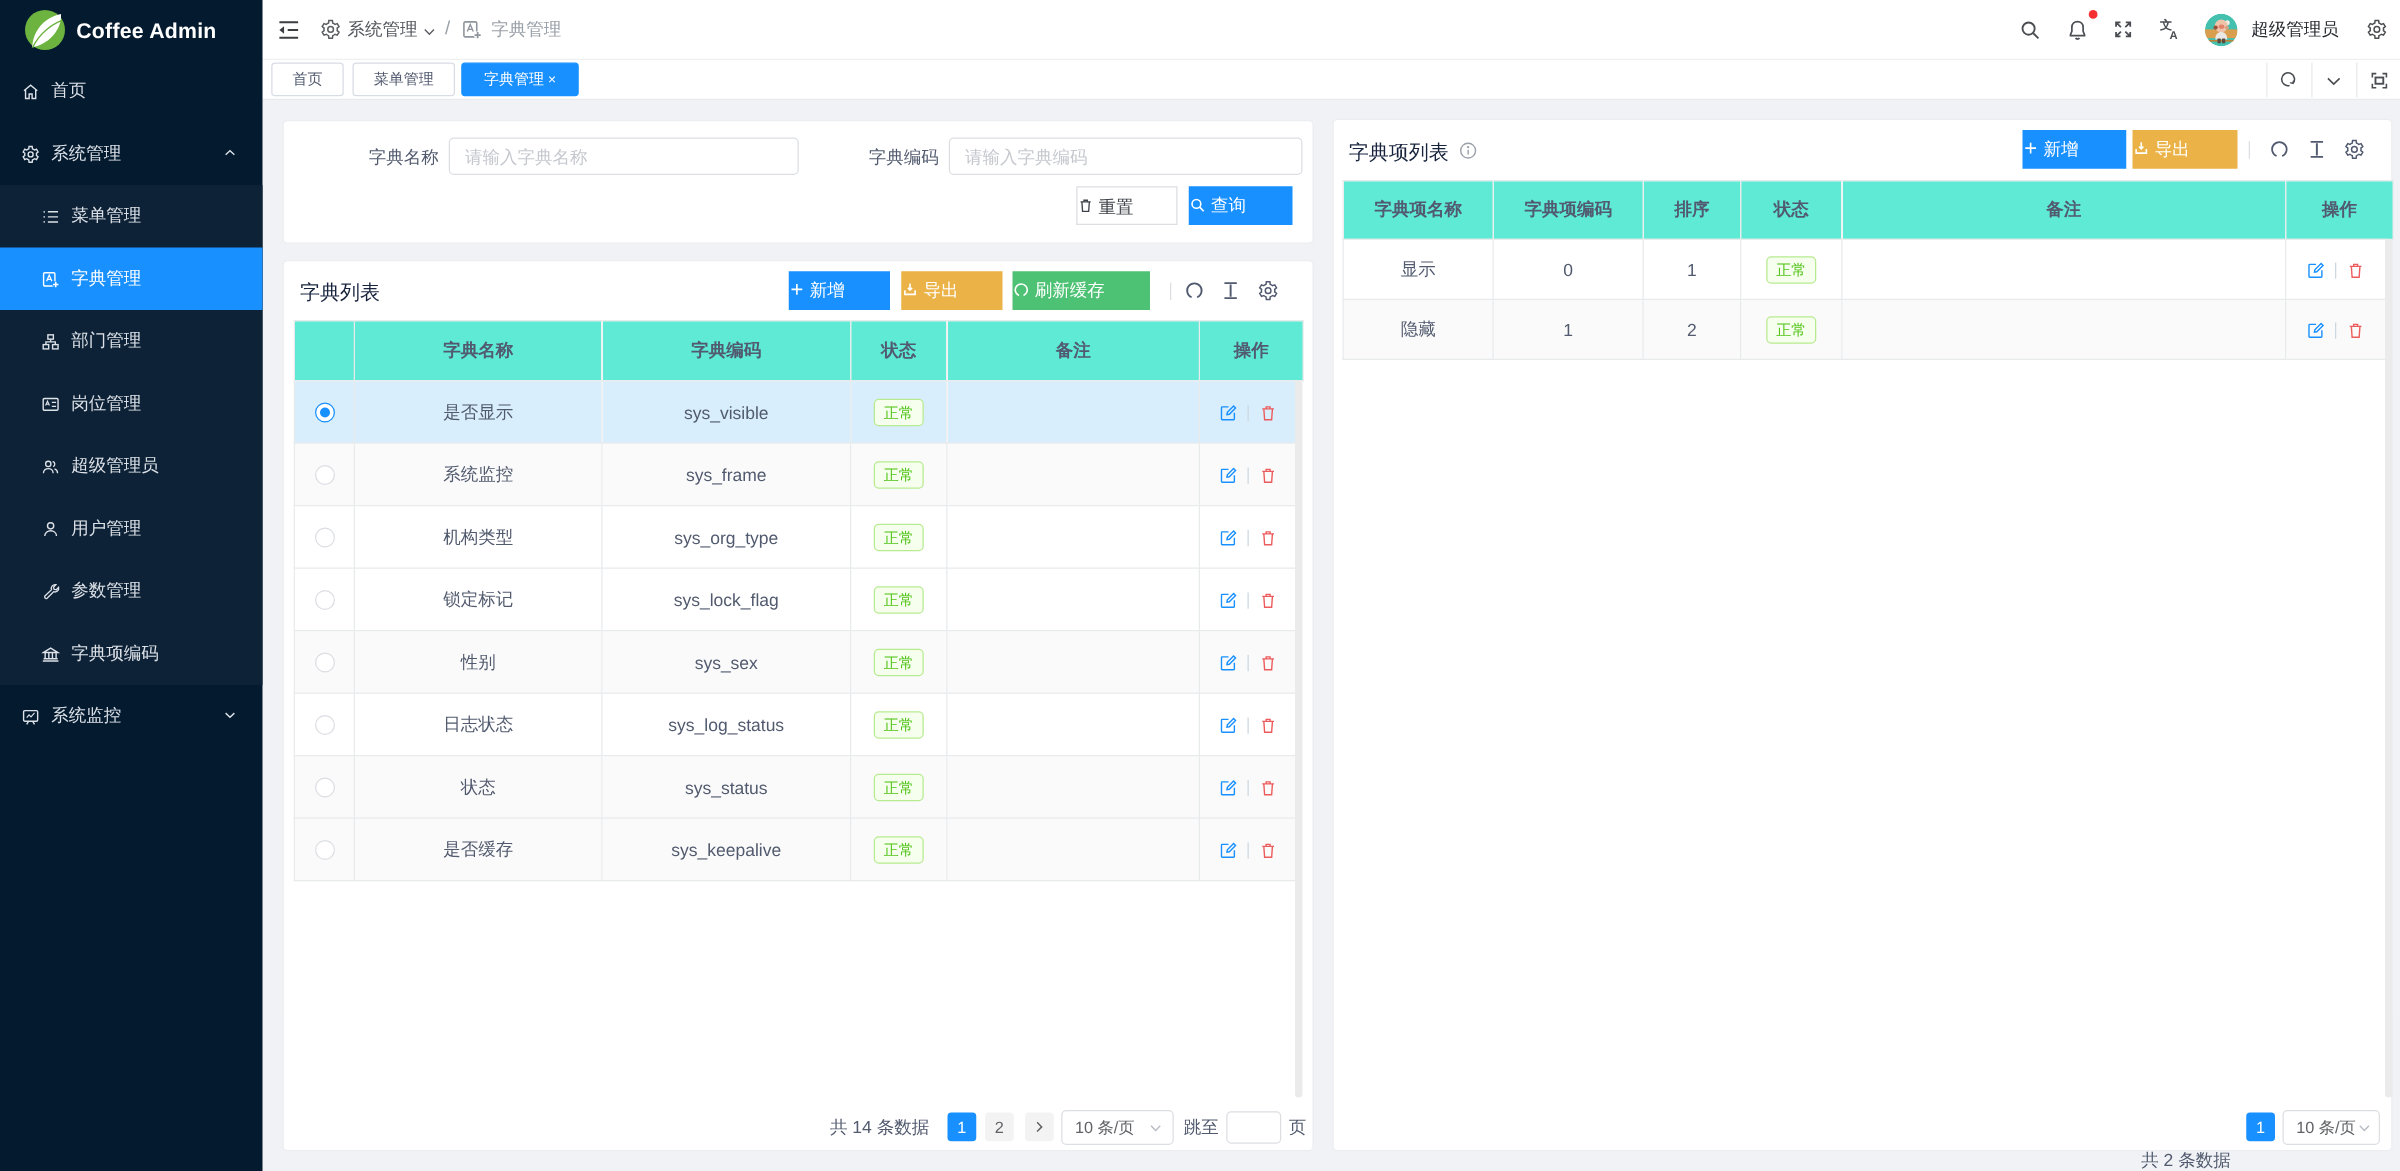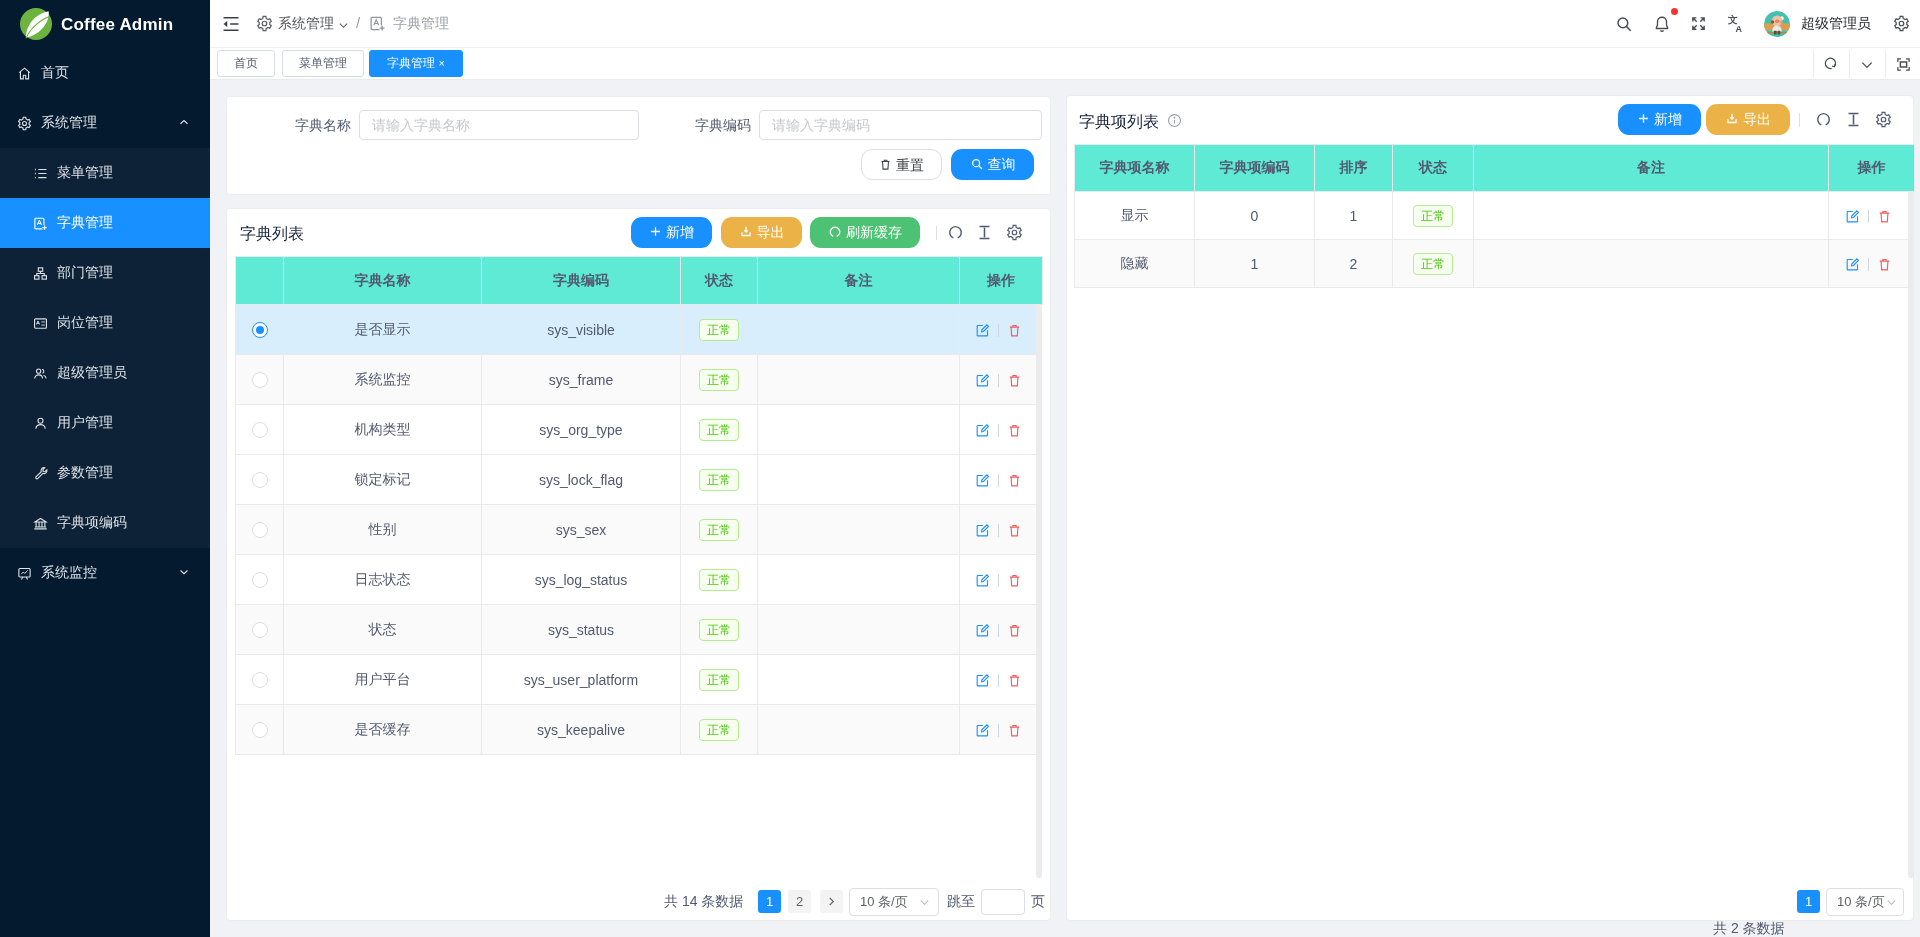--- a/index.html
+++ b/index.html
@@ -35,21 +35,21 @@
 
 
 .card { position:absolute; background:#fff; border-radius:4px; border:1px solid #ebedf0; }
 #cardA { left:226px; top:96px; width:825px; height:99px; }
 #cardB { left:226px; top:208px; width:825px; height:713px; }
 #cardC { left:1066px; top:95px; width:848px; height:826px; }
 
 .lbl { position:absolute; top:117px; font-size:14px; color:#515a6e; }
 .inp { position:absolute; top:109px; height:30px; background:#fff; border:1px solid #dcdee2; border-radius:4px; font-size:14px; color:#c5c8ce; line-height:28px; padding-left:12px; }
 
-.btn { position:absolute; height:31px; border-radius:11px; font-size:14px; color:#fff; text-align:center; }
+.btn { position:absolute; height:31px; border-radius:0; font-size:14px; color:#fff; text-align:left; }
 .btn .bt { display:inline-block; vertical-align:top; line-height:31px; }
 .btn svg { vertical-align:top; margin-top:8px; }
 .btn-plain { background:#fff; border:1px solid #dcdee2; color:#3f434a; }
 .btn-blue { background:#1890ff; }
 .btn-yellow { background:#ebb347; }
 .btn-green { background:#4ec274; }
 
 .cardtitle { position:absolute; font-size:16px; color:#17233d; }
 
 
@@ -435,34 +435,20 @@
             <td><span class="tag">正常</span></td>
             <td></td>
             <td><svg width="15" height="15" viewBox="0 0 24 24" fill="none" stroke="#1890ff" stroke-width="1.8" style="vertical-align:middle;">
                 <path d="M20 11.5v8a1 1 0 0 1-1 1H4.5a1 1 0 0 1-1-1V5a1 1 0 0 1 1-1h8"></path>
                 <path d="M10.5 14 11 11l8-8 2.5 2.5-8 8-3 .5z"></path>
               </svg><span class="opdiv"></span><svg width="15" height="15" viewBox="0 0 24 24" fill="none" stroke="#ed5c5c" stroke-width="1.8" style="vertical-align:middle;">
                 <path d="M4.5 6.5h15M9.5 6.5V4h5v2.5"></path>
                 <path d="M6.5 6.5l1 14h9l1-14"></path>
               </svg></td>
           </tr>
-    <tr style="height:50px;">
-            <td><span class="radio"></span></td>
-            <td>用户平台</td>
-            <td>sys_user_platform</td>
-            <td><span class="tag">正常</span></td>
-            <td></td>
-            <td><svg width="15" height="15" viewBox="0 0 24 24" fill="none" stroke="#1890ff" stroke-width="1.8" style="vertical-align:middle;">
-                <path d="M20 11.5v8a1 1 0 0 1-1 1H4.5a1 1 0 0 1-1-1V5a1 1 0 0 1 1-1h8"></path>
-                <path d="M10.5 14 11 11l8-8 2.5 2.5-8 8-3 .5z"></path>
-              </svg><span class="opdiv"></span><svg width="15" height="15" viewBox="0 0 24 24" fill="none" stroke="#ed5c5c" stroke-width="1.8" style="vertical-align:middle;">
-                <path d="M4.5 6.5h15M9.5 6.5V4h5v2.5"></path>
-                <path d="M6.5 6.5l1 14h9l1-14"></path>
-              </svg></td>
-          </tr>
     <tr style="height:50px;" class="stripe">
             <td><span class="radio"></span></td>
             <td>是否缓存</td>
             <td>sys_keepalive</td>
             <td><span class="tag">正常</span></td>
             <td></td>
             <td><svg width="15" height="15" viewBox="0 0 24 24" fill="none" stroke="#1890ff" stroke-width="1.8" style="vertical-align:middle;">
                 <path d="M20 11.5v8a1 1 0 0 1-1 1H4.5a1 1 0 0 1-1-1V5a1 1 0 0 1 1-1h8"></path>
                 <path d="M10.5 14 11 11l8-8 2.5 2.5-8 8-3 .5z"></path>
               </svg><span class="opdiv"></span><svg width="15" height="15" viewBox="0 0 24 24" fill="none" stroke="#ed5c5c" stroke-width="1.8" style="vertical-align:middle;">

